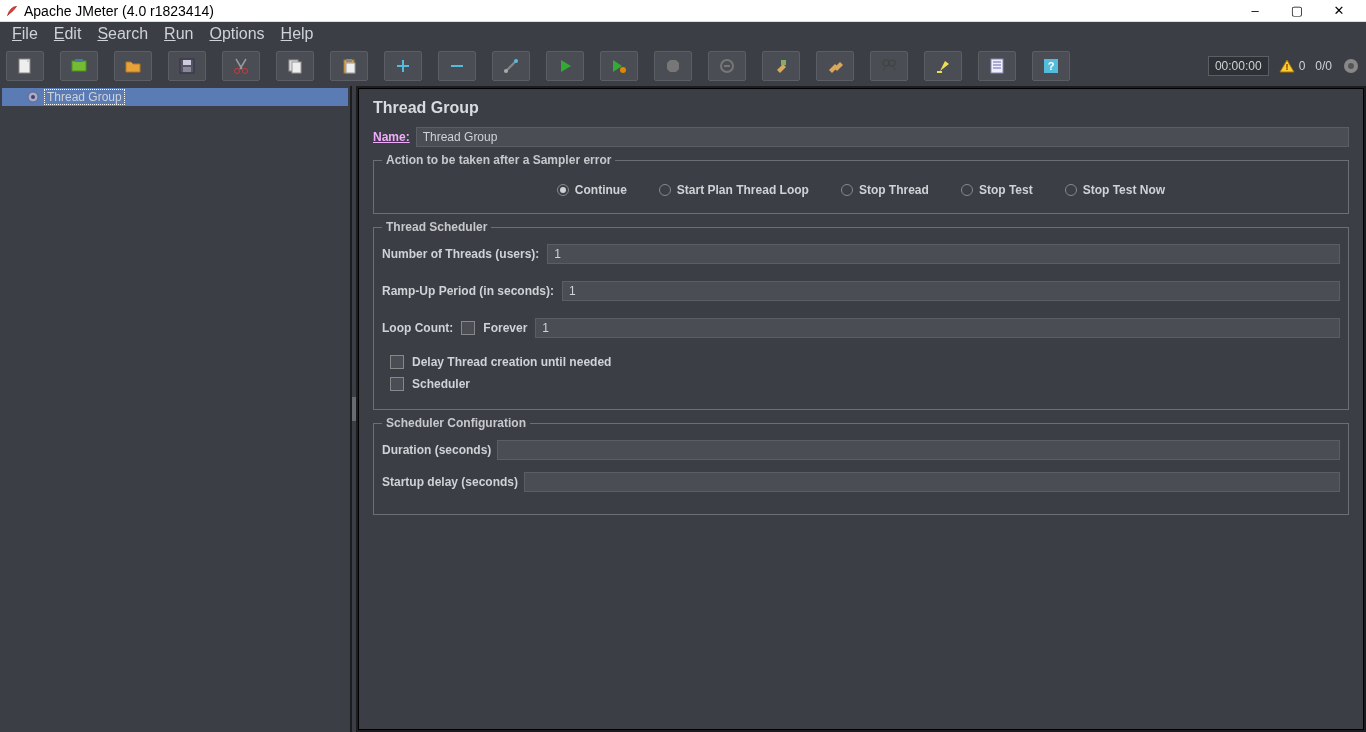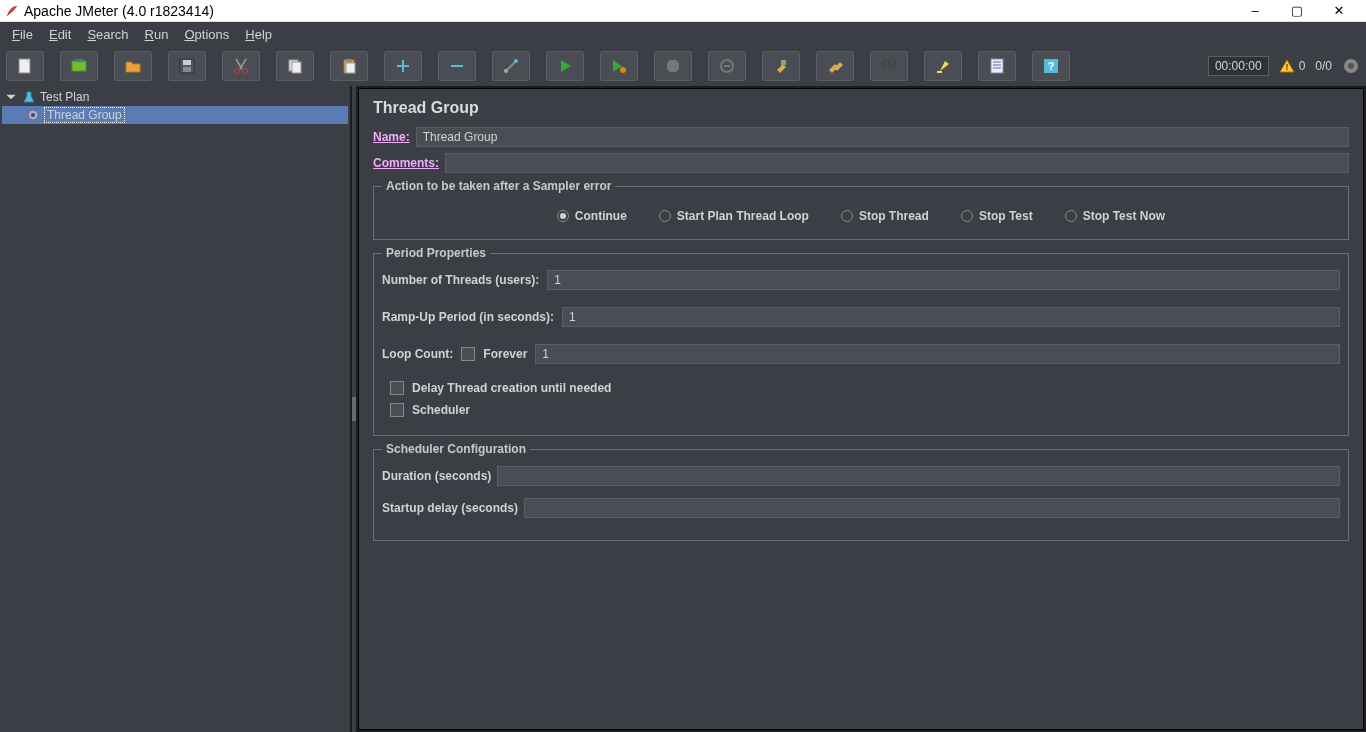--- a/index.html
+++ b/index.html
@@ -6,21 +6,21 @@
 body { width: 1366px; height: 732px; background: #fff; overflow: hidden; font-size: 12px; }
 
 
 .titlebar { height: 22px; background: #fff; display: flex; align-items: center; padding: 0 6px; border-bottom: 1px solid #ddd; }
 .titlebar .feather { width: 12px; height: 12px; margin-right: 6px; }
 .titlebar .title { font-size: 14px; color: #000; flex: 1; }
 .titlebar .winbtn { width: 42px; height: 22px; display: flex; align-items: center; justify-content: center; color: #000; font-size: 13px; }
 
 
 .menubar { height: 24px; background: #3b3e44; display: flex; align-items: center; padding: 0 4px; }
-.menubar .mitem { color: #cfd2d6; padding: 2px 8px; font-size: 13px; }
+.menubar .mitem { color: #cfd2d6; padding: 2px 8px; font-size: 16px; }
 .menubar .mitem .ul { text-decoration: underline; }
 
 
 .toolbar { height: 40px; background: #3b3e44; display: flex; align-items: center; padding: 2px 6px; gap: 4px; }
 .tb-sep { width: 8px; }
 .tbtn { width: 38px; height: 30px; background: #4a4d53; border: 1px solid #5b5e64; border-radius: 2px; display: flex; align-items: center; justify-content: center; }
 .tbtn svg { width: 18px; height: 18px; }
 .toolbar .right { margin-left: auto; display: flex; align-items: center; gap: 10px; }
 .timerbox { border: 1px solid #5b5e64; background: #2e3136; color: #cfd2d6; padding: 2px 6px; font-size: 12px; }
 .warn { display: flex; align-items: center; gap: 4px; color: #cfd2d6; }
@@ -239,54 +239,40 @@
     <svg width="18" height="18" viewBox="0 0 18 18">
         <circle cx="9" cy="9" r="7" fill="#888"></circle>
         <circle cx="9" cy="9" r="3" fill="#555"></circle>
       </svg>
   </div>
 </div>
 
 <div class="bodywrap">
 
   <div class="tree">
-    <div class="tree-row">
-      <span class="tree-indent" style="width:2px"></span>
-      <svg viewBox="0 0 12 12">
-          <path d="M2 4l4 4 4-4z" fill="#cfd2d6"></path>
-        </svg>
-      <svg viewBox="0 0 14 14" style="margin:0 4px">
-          <path d="M5 2v4l-3 6h10l-3-6V2z" fill="#5bd" stroke="#38a"></path>
-        </svg>
-      <span>Test Plan</span>
-    </div>
     <div class="tree-row selected">
       <span class="tree-indent" style="width:20px"></span>
       <svg viewBox="0 0 14 14" style="margin:0 4px">
           <circle cx="7" cy="7" r="5" fill="#aac" stroke="#668"></circle>
           <circle cx="7" cy="7" r="2" fill="#446"></circle>
         </svg>
       <span style="background:#5b7bb4;border:1px dotted #fff;padding:0 2px">Thread Group</span>
     </div>
   </div>
 
   <div class="splitter"></div>
 
   <div class="content">
     <div class="panel">
       <div class="ptitle">Thread Group</div>
 
       <div class="row">
         <span class="lbl">Name:</span>
         <input class="inp" value="Thread Group" style="">
       </div>
-      <div class="row">
-        <span class="lbl">Comments:</span>
-        <input class="inp" style="">
-      </div>
 
       <fieldset class="box">
         <legend>Action to be taken after a Sampler error</legend>
         <div class="radiorow">
           <label class="radio">
               <span class="r sel"></span>
               <span>Continue</span>
             </label>
           <label class="radio">
               <span class="r"></span>
@@ -301,21 +287,21 @@
               <span>Stop Test</span>
             </label>
           <label class="radio">
               <span class="r"></span>
               <span>Stop Test Now</span>
             </label>
         </div>
       </fieldset>
 
       <fieldset class="box">
-        <legend>Period Properties</legend>
+        <legend>Thread Scheduler</legend>
         <div class="tp-row">
           <span class="lbl">Number of Threads (users):</span>
           <input class="inp2" value="1" style="">
         </div>
         <div class="tp-row">
           <span class="lbl">Ramp-Up Period (in seconds):</span>
           <input class="inp2" value="1" style="">
         </div>
         <div class="tp-row">
           <span class="lbl">Loop Count:</span>

